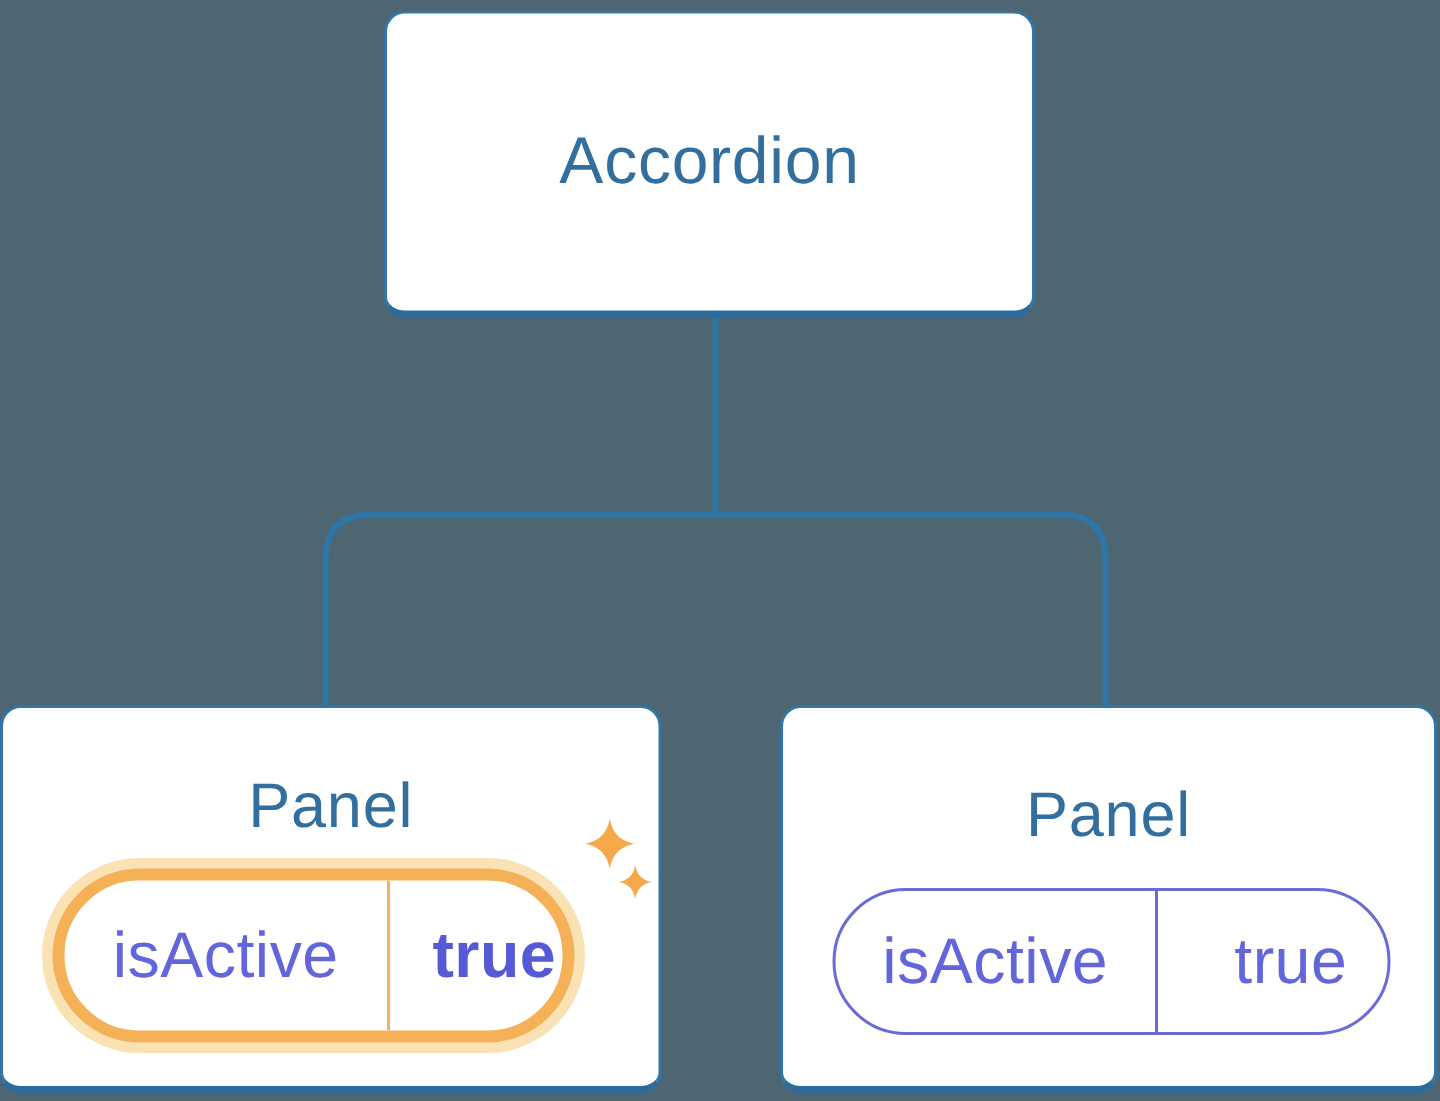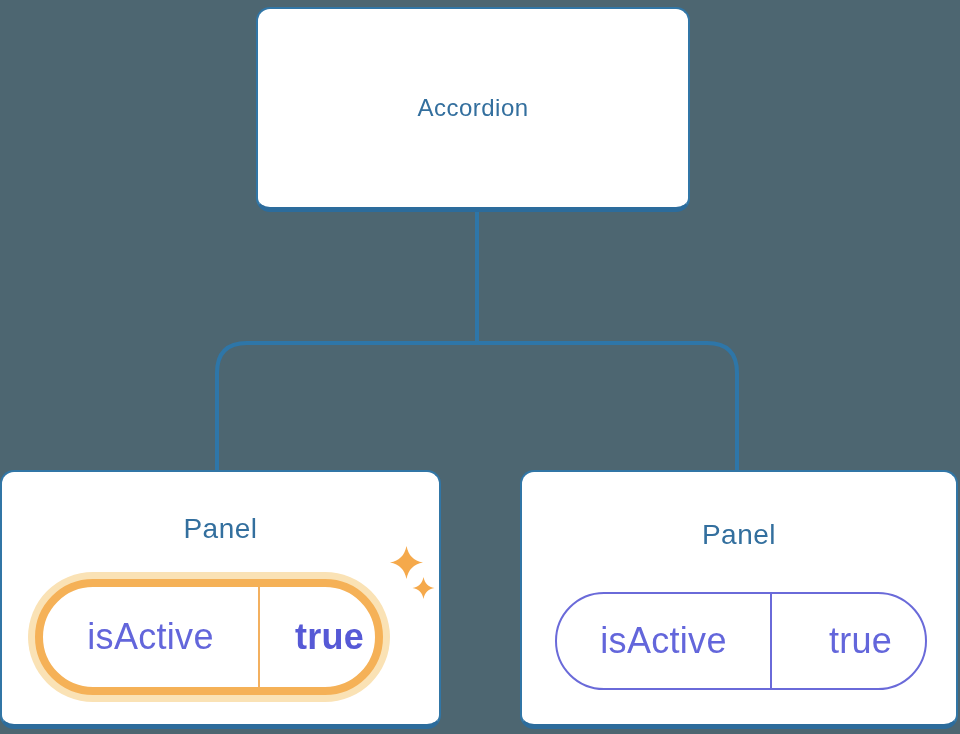--- a/index.html
+++ b/index.html
@@ -11,45 +11,45 @@
   .connector-svg { position:absolute; left:0; top:0; }
   .node {
     position:absolute; background:#ffffff; box-sizing:border-box;
     border:2px solid #3176A6; border-bottom:5px solid #2C6C9C;
     border-radius:14px;
   }
   .accordion-node {
     left:256px; top:7px; width:434px; height:205px;
     display:flex; align-items:center; justify-content:center;
   }
-  .node-label { color:#336F9E; font-size:24px; font-weight:500; letter-spacing:0.5px; }
+  .node-label { color:#336F9E; font-size:44px; font-weight:500; letter-spacing:0.5px; }
   .panel-node-active  { left:0px;   top:470px; width:441px; height:259px; }
   .panel-node-inactive{ left:520px; top:470px; width:438px; height:259px; }
   .panel-title {
     position:absolute; left:0; right:0; text-align:center;
-    color:#336F9E; font-size:28px; font-weight:500; letter-spacing:0.5px;
+    color:#336F9E; font-size:42px; font-weight:500; letter-spacing:0.5px;
   }
   .panel-node-active  .panel-title { top:41px; }
   .panel-node-inactive .panel-title { top:47px; }
   .pill {
     position:absolute; box-sizing:border-box; background:#ffffff;
     border-radius:999px; display:flex; align-items:stretch; overflow:hidden;
   }
   .pill-active {
     left:33px; top:107px; width:348px; height:116px;
     border:8px solid #F5B157;
     box-shadow:0 0 0 7px #FAE2B5;
   }
   .pill-inactive {
     left:33px; top:120px; width:372px; height:98px;
     border:2px solid #6A6AD9;
   }
   .pill-cell {
     display:flex; align-items:center; justify-content:center;
-    font-size:36px; color:#6366DB; letter-spacing:0.3px;
+    font-size:43px; color:#6366DB; letter-spacing:0.3px;
   }
   .pill-active  .cell-name { width:215px; }
   .pill-inactive .cell-name { width:213px; }
   .cell-value { flex:1;margin-left:24px; }
   .pill-divider { width:2px; }
   .pill-active  .pill-divider { background:#F3B05F; }
   .pill-inactive .pill-divider { background:#6A6AD9; }
   .value-active { font-weight:700; color:#5659D6; }
   .sparkle { position:absolute; }
   .sparkle-large { left:387px; top:74px; }

